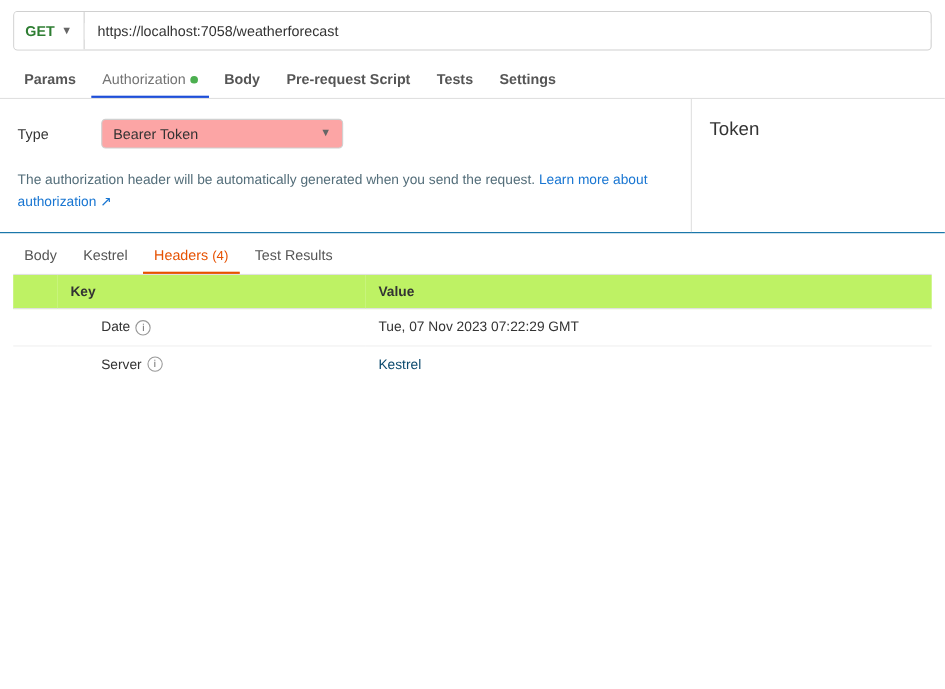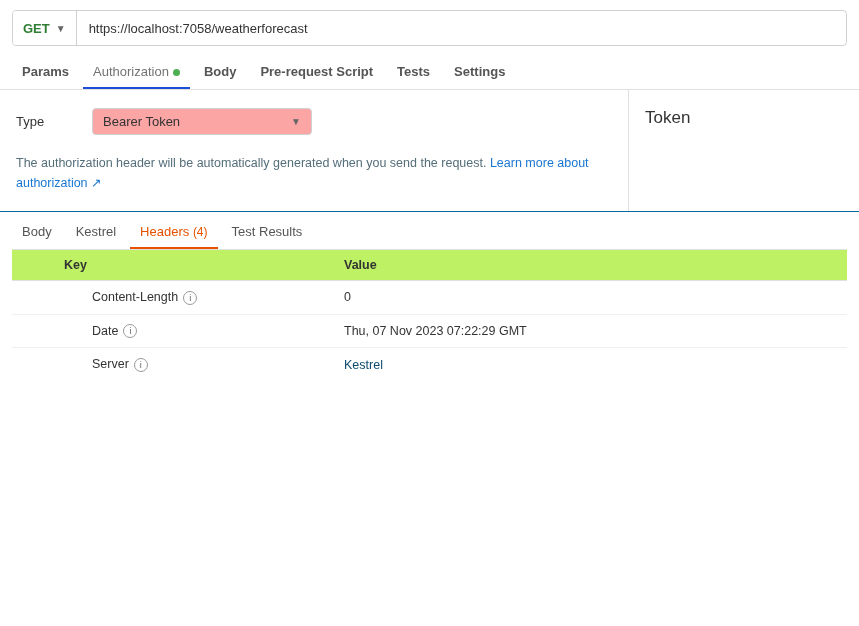--- a/index.html
+++ b/index.html
@@ -306,29 +306,24 @@
 
   <table class="response-table">
     <thead>
       <tr>
         <th class="checkbox-col"></th>
         <th>Key</th>
         <th>Value</th>
       </tr>
     </thead>
     <tbody id="response-tbody">
-    <tr>
-          <td class="checkbox-col"></td>
-          <td class="key-cell row-indent">Content-Length<span class="info-icon">i</span></td>
-          <td class="value-cell">0</td>
-        </tr>
         <tr>
           <td class="checkbox-col"></td>
           <td class="key-cell row-indent">Date<span class="info-icon">i</span></td>
-          <td class="value-cell">Thu, 07 Nov 2023 07:22:29 GMT</td>
+          <td class="value-cell">Tue, 07 Nov 2023 07:22:29 GMT</td>
         </tr>
         <tr>
           <td class="checkbox-col"></td>
           <td class="key-cell row-indent">Server<span class="info-icon">i</span></td>
           <td class="value-cell blue">Kestrel</td>
         </tr>
       </tbody>
   </table>
 </div>
 

